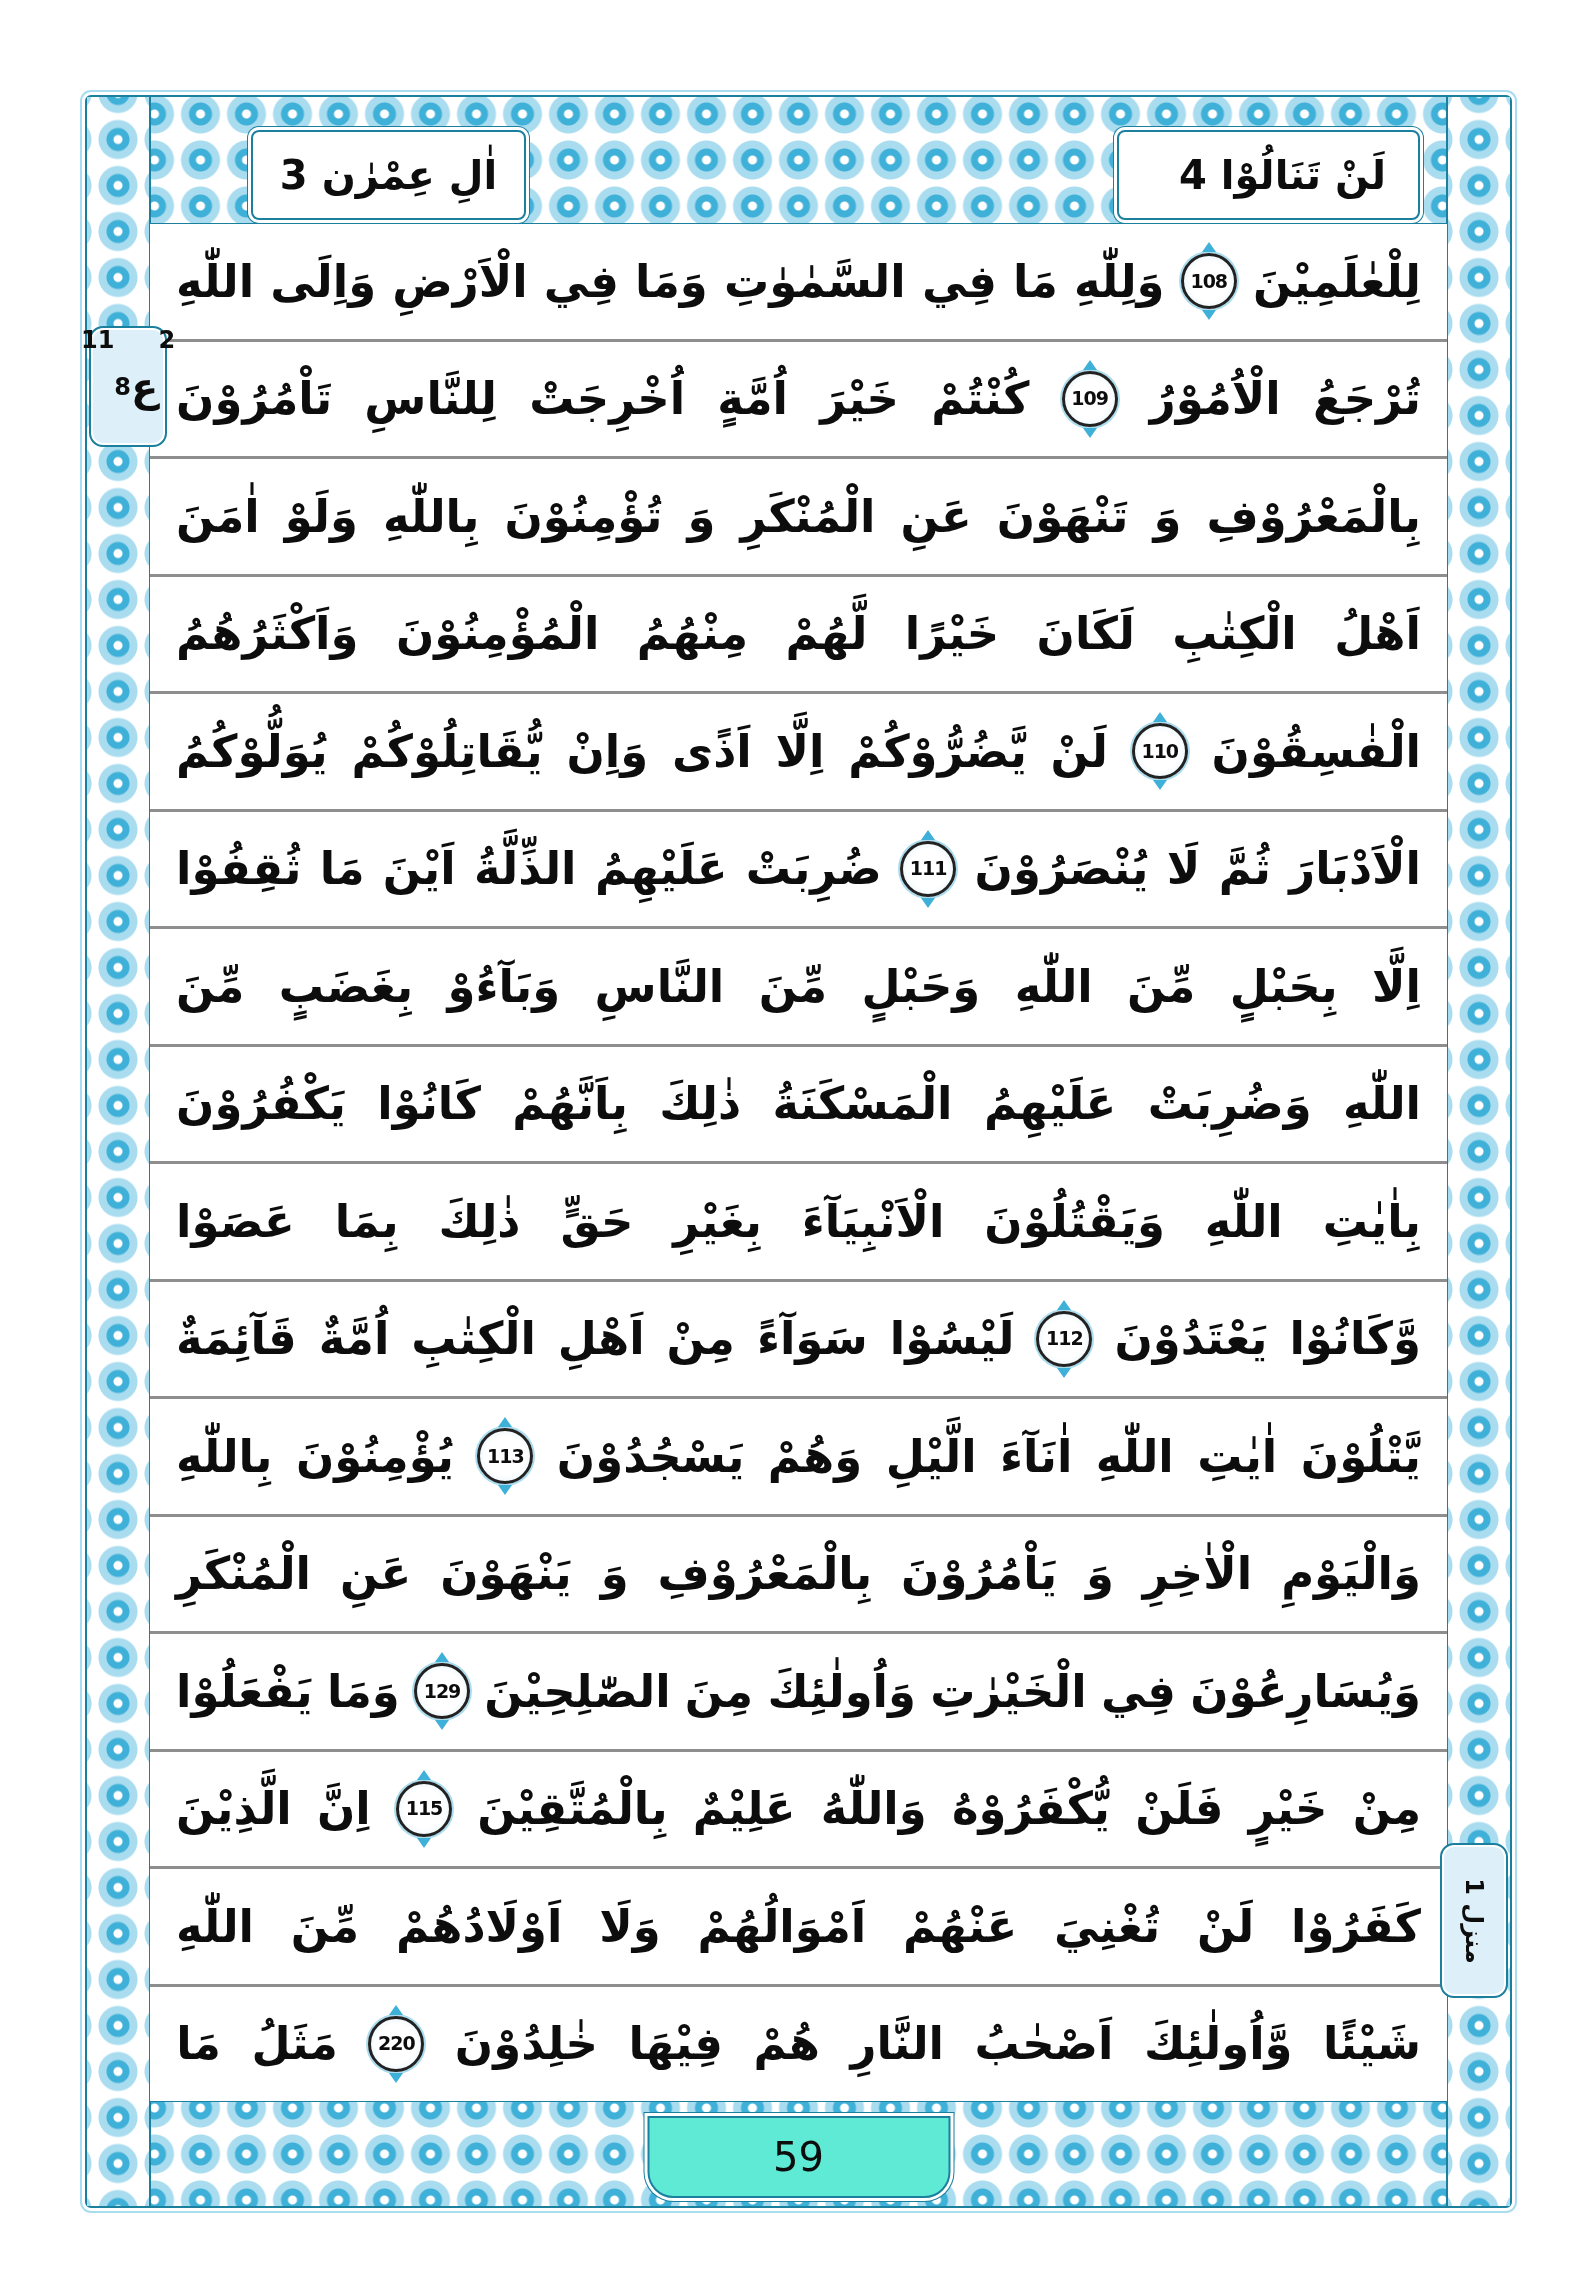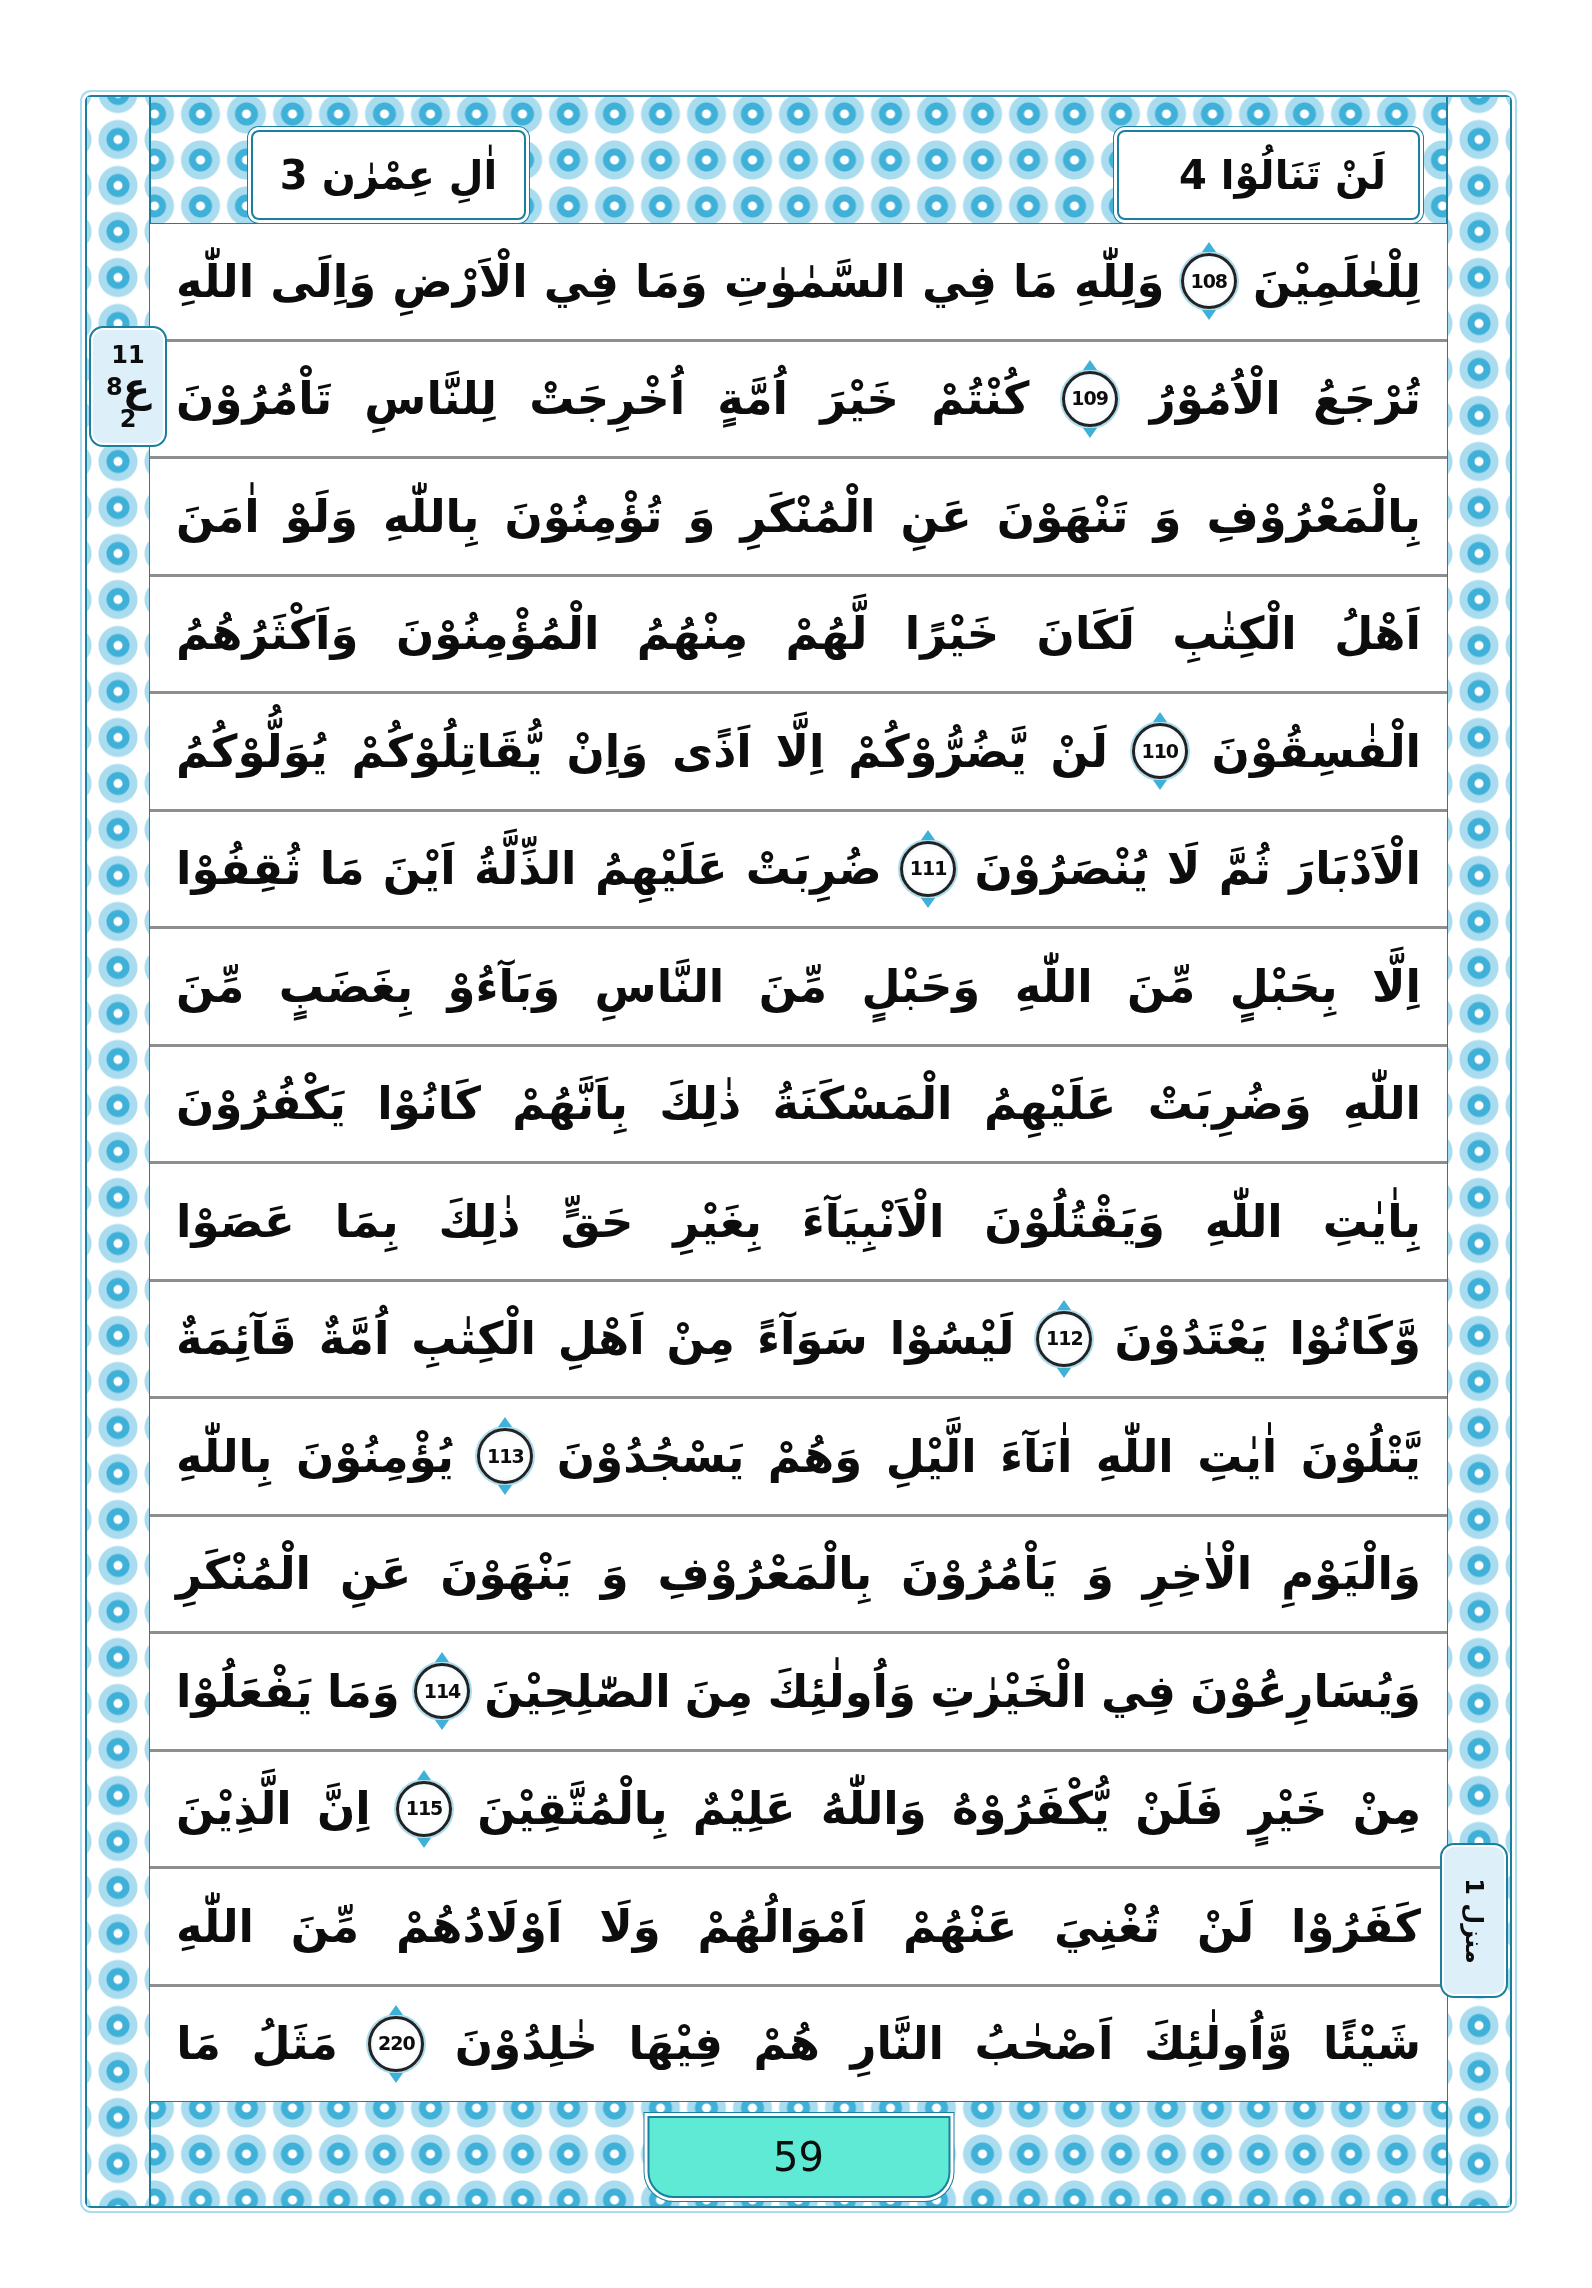--- a/index.html
+++ b/index.html
@@ -86,21 +86,21 @@
   .vmarker::before{top:-14px;border-bottom:10px solid var(--blue-mid);}
   .vmarker::after{bottom:-14px;border-top:10px solid var(--blue-mid);}
   .vnum{font-size:19px;font-weight:bold;letter-spacing:-1px;}
 
   
   .ruku-box{
     position:absolute;left:2px;top:229px;width:74px;height:117px;
     background:var(--blue-pale);
     border:2px solid var(--accent-dark);border-radius:14px;
     box-shadow:0 0 0 2px #ffffff inset;
-    display:flex;flex-direction:column;align-items:center;justify-content:center;
+    display:flex;flex-direction:row;justify-content:center;
     z-index:4;font-weight:bold;line-height:1.0;
   }
   .ruku-top{font-size:24px;}
   .ruku-mid{display:flex;direction:rtl;align-items:center;}
   .ruku-ain{font-size:40px;}
   .ruku-count{font-size:24px;}
   .ruku-bottom{font-size:24px;}
 
   .manzil-box{
     position:absolute;right:2px;top:1746px;width:64px;height:151px;
@@ -296,21 +296,21 @@
         <span class="word">الْمُنْكَرِ</span>
       </div>
       <div class="line">
         <span class="word">وَيُسَارِعُوْنَ</span>
         <span class="word">فِي</span>
         <span class="word">الْخَيْرٰتِ</span>
         <span class="word">وَاُولٰئِكَ</span>
         <span class="word">مِنَ</span>
         <span class="word">الصّٰلِحِيْنَ</span>
         <span class="vmarker">
-          <span class="vnum">114</span>
+          <span class="vnum">129</span>
         </span>
         <span class="word">وَمَا</span>
         <span class="word">يَفْعَلُوْا</span>
       </div>
       <div class="line">
         <span class="word">مِنْ</span>
         <span class="word">خَيْرٍ</span>
         <span class="word">فَلَنْ</span>
         <span class="word">يُّكْفَرُوْهُ</span>
         <span class="word">وَاللّٰهُ</span>

